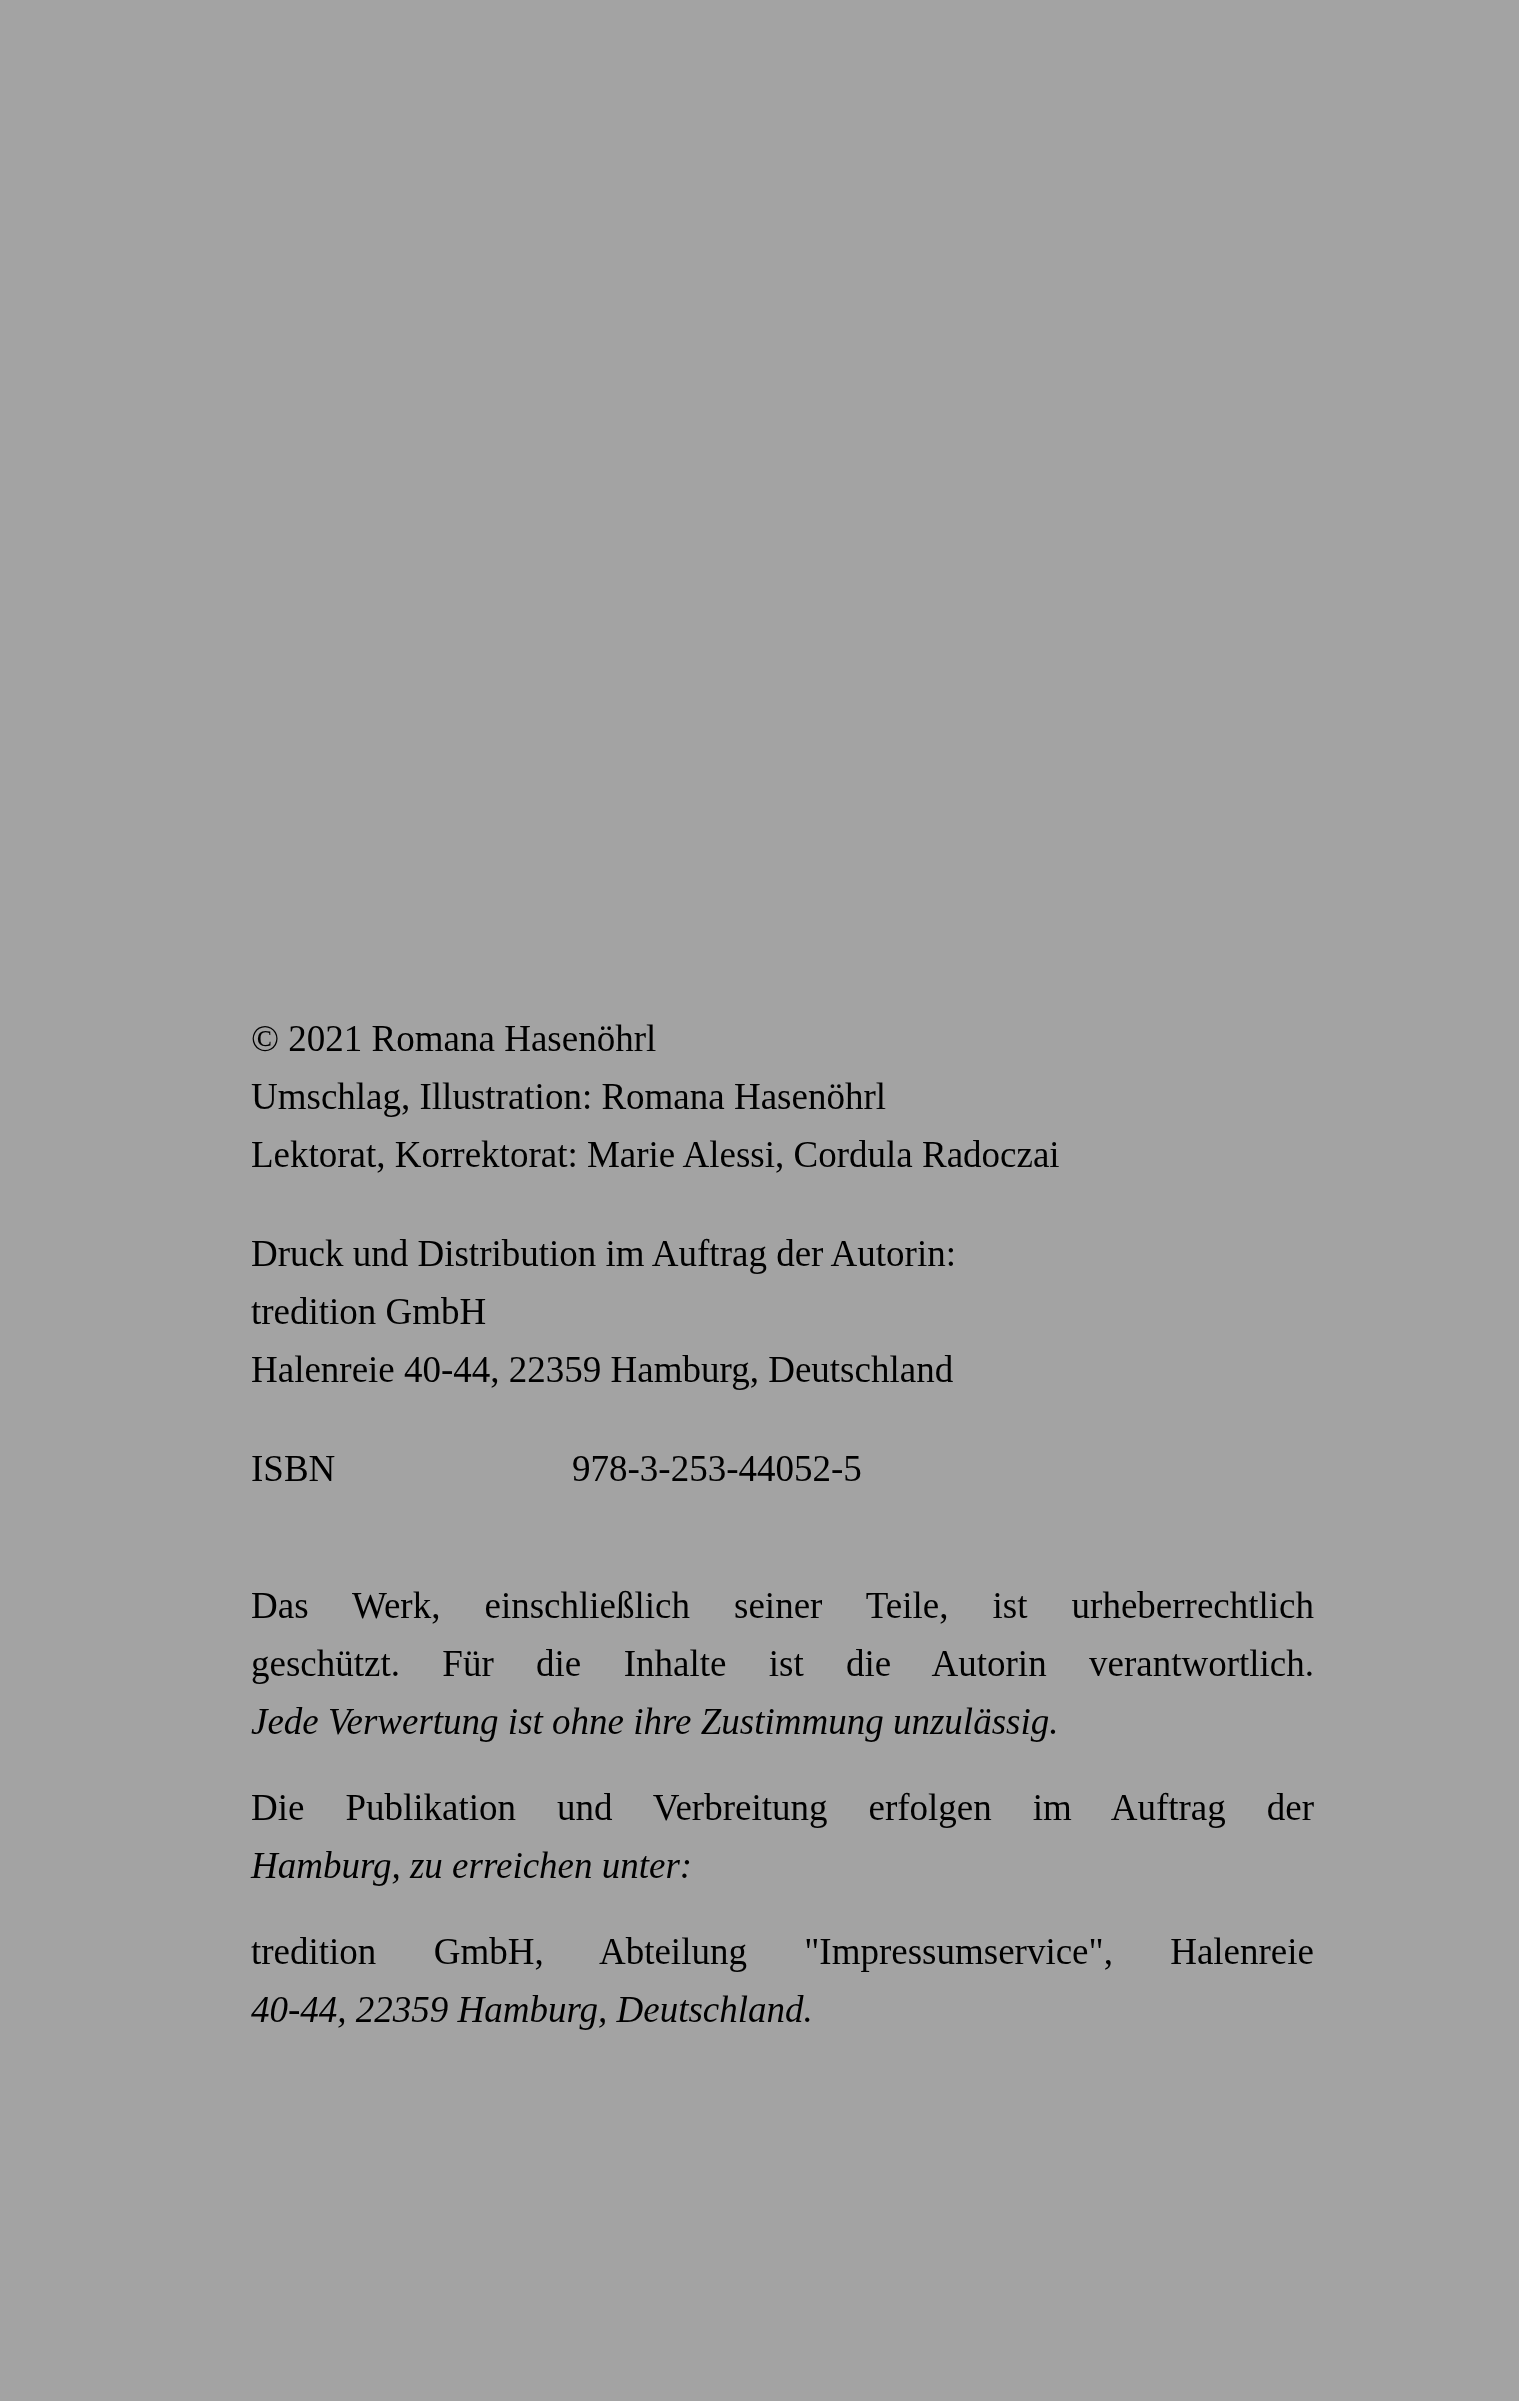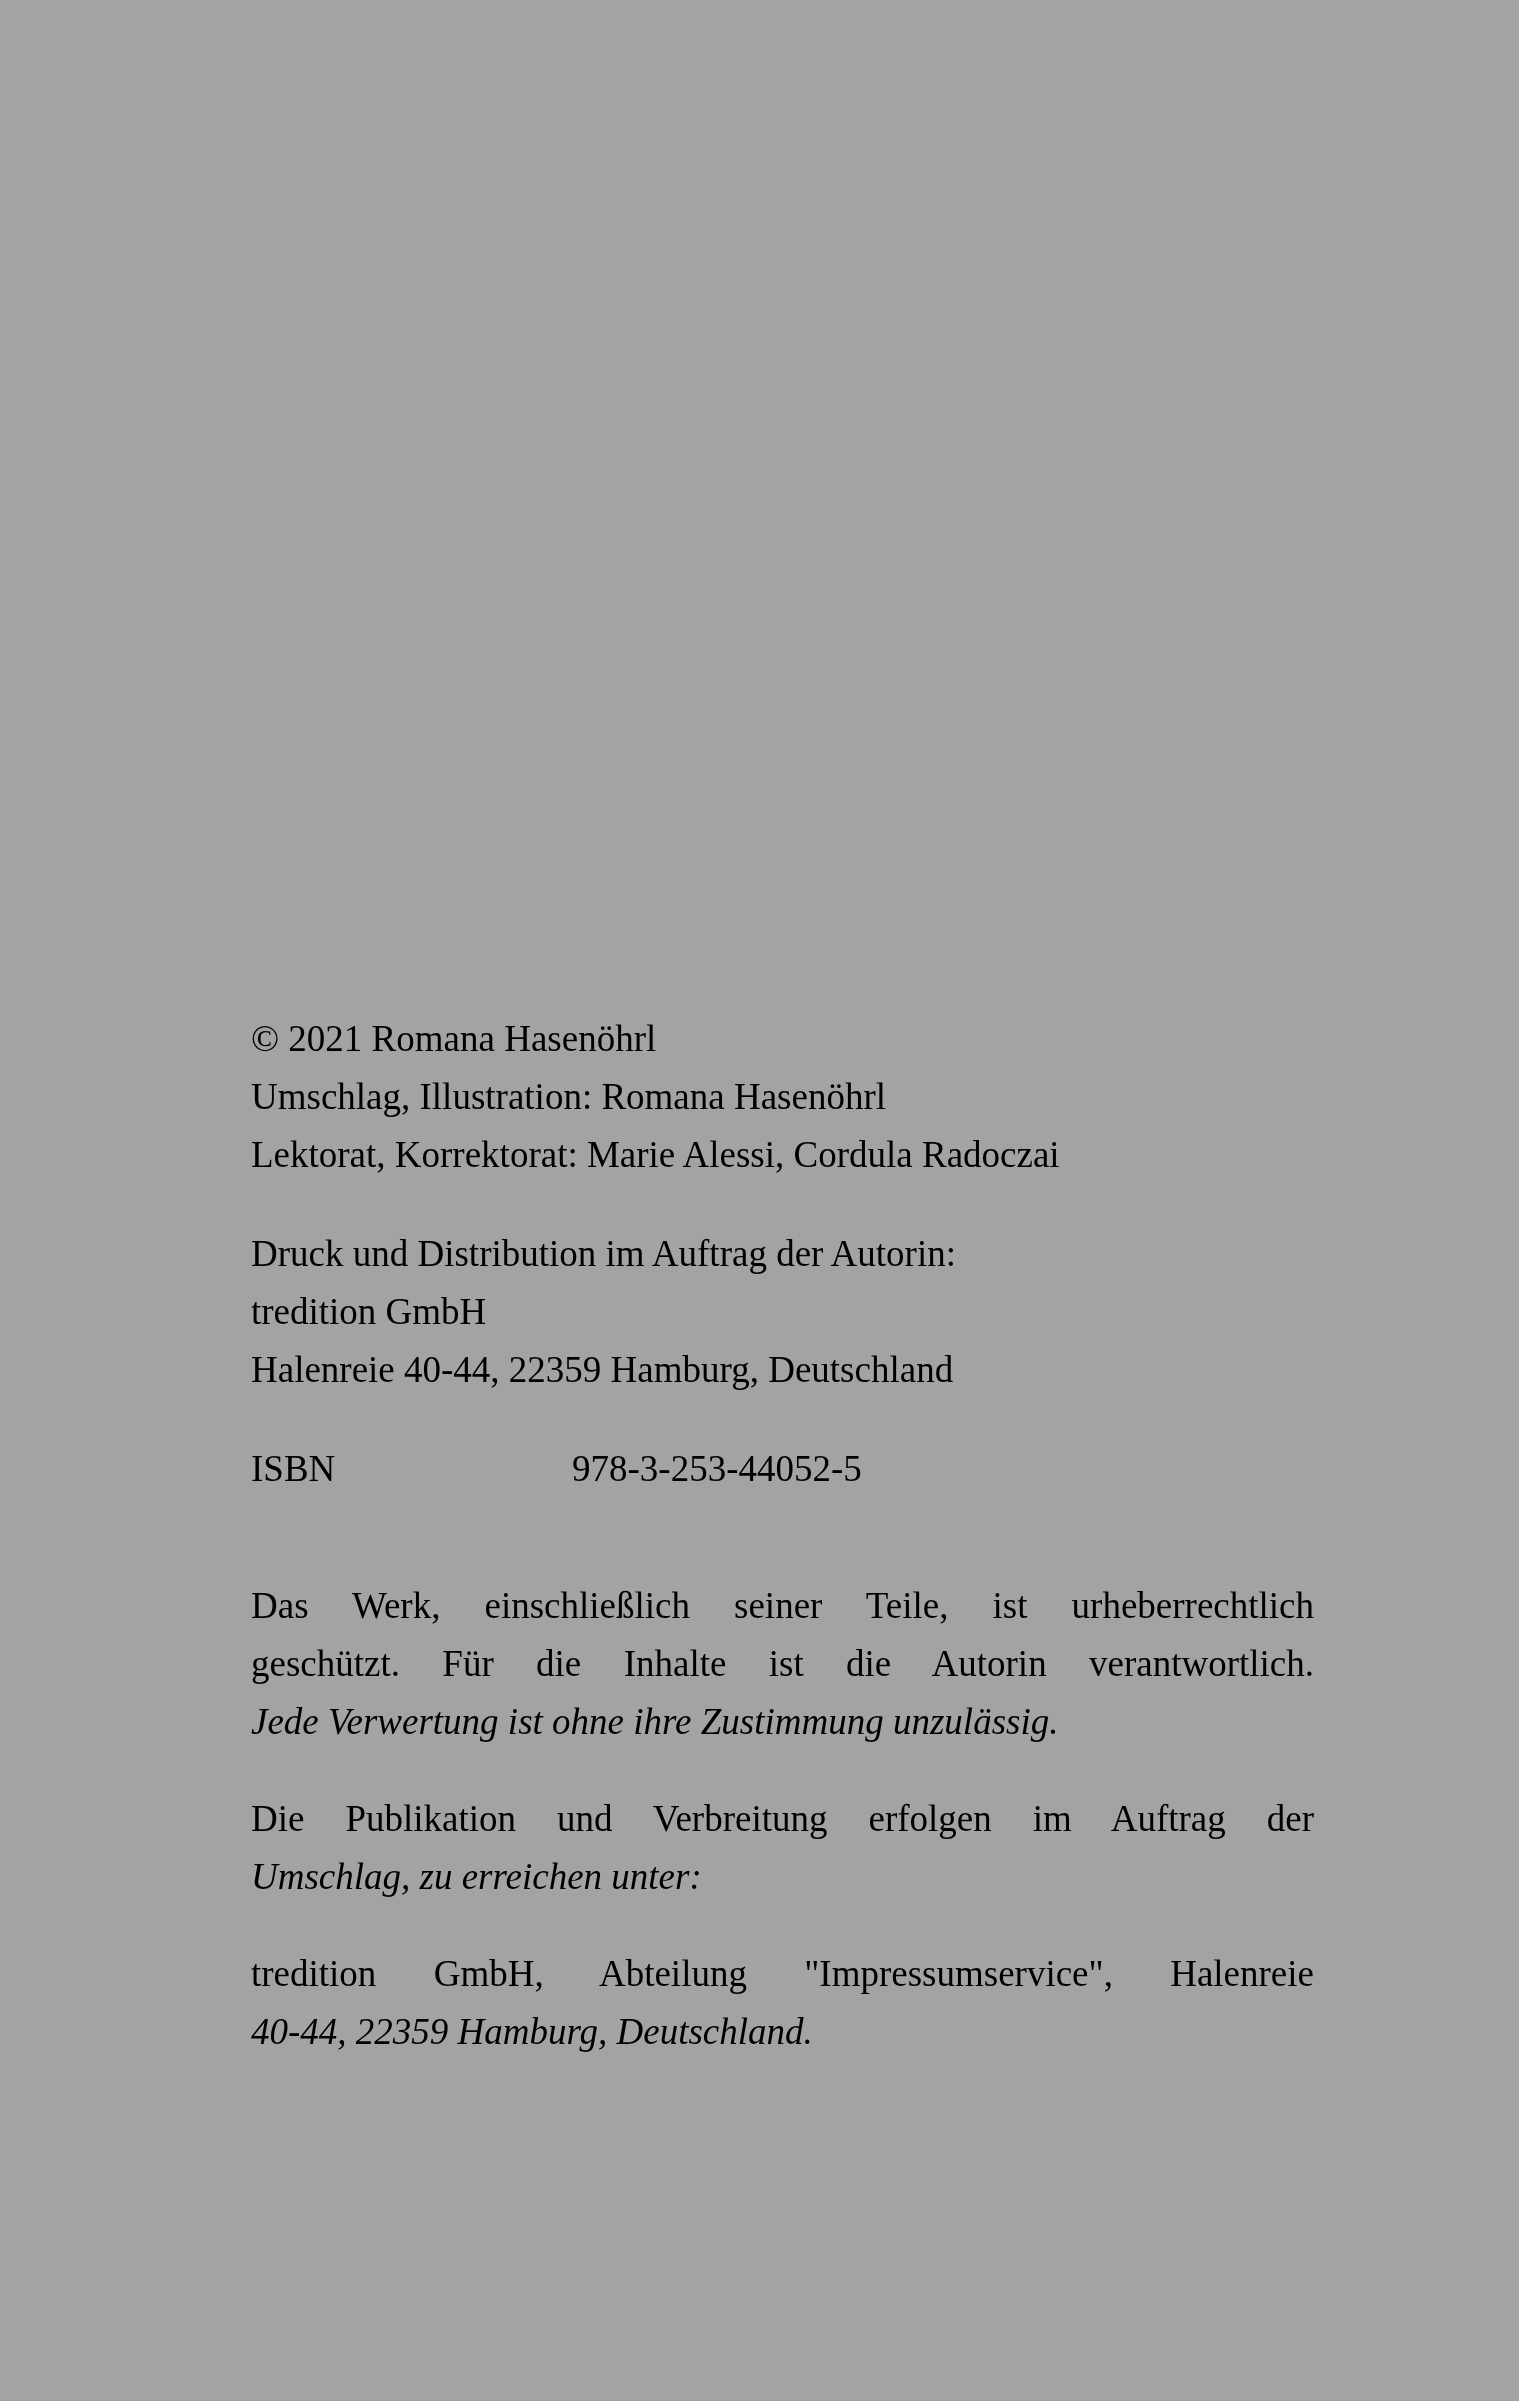--- a/index.html
+++ b/index.html
@@ -32,21 +32,21 @@
     text-align: justify;
     text-align-last: justify;
   }
   .last-line {
     text-align: center;
     text-align-last: left;
     font-style: italic;
   }
   .mt-blank { margin-top: 41px; }   
   .mt-large { margin-top: 79px; }   
-  .mt-para  { margin-top: 39px; }    
+  .mt-para  { margin-top: 28px; }    
   .isbn-row {
     display: flex;
     align-items: baseline;
   }
   .isbn-label {
     width: 321px;
     flex: 0 0 321px;
   }
 </style>
 </head>
@@ -73,21 +73,21 @@
     </div>
 
     <div class="mt-large">
       <div class="just">Das Werk, einschließlich seiner Teile, ist urheberrechtlich</div>
       <div class="just">geschützt. Für die Inhalte ist die Autorin verantwortlich.</div>
       <div class="line last-line">Jede Verwertung ist ohne ihre Zustimmung unzulässig.</div>
     </div>
 
     <div class="mt-para">
       <div class="just">Die Publikation und Verbreitung erfolgen im Auftrag der</div>
-      <div class="line last-line">Umschlag, zu erreichen unter:</div>
+      <div class="line last-line">Hamburg, zu erreichen unter:</div>
     </div>
 
     <div class="mt-para">
       <div class="just">tredition GmbH, Abteilung "Impressumservice", Halenreie</div>
       <div class="line last-line">40-44, 22359 Hamburg, Deutschland.</div>
     </div>
 
   </div>
 </div>
 

